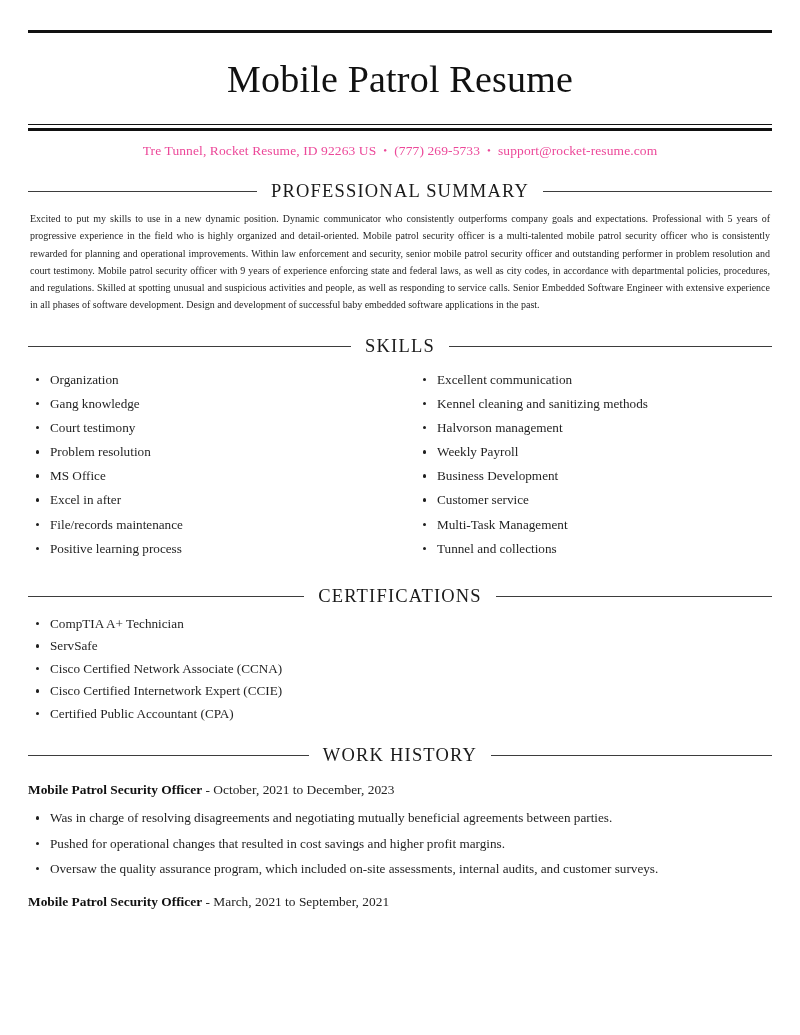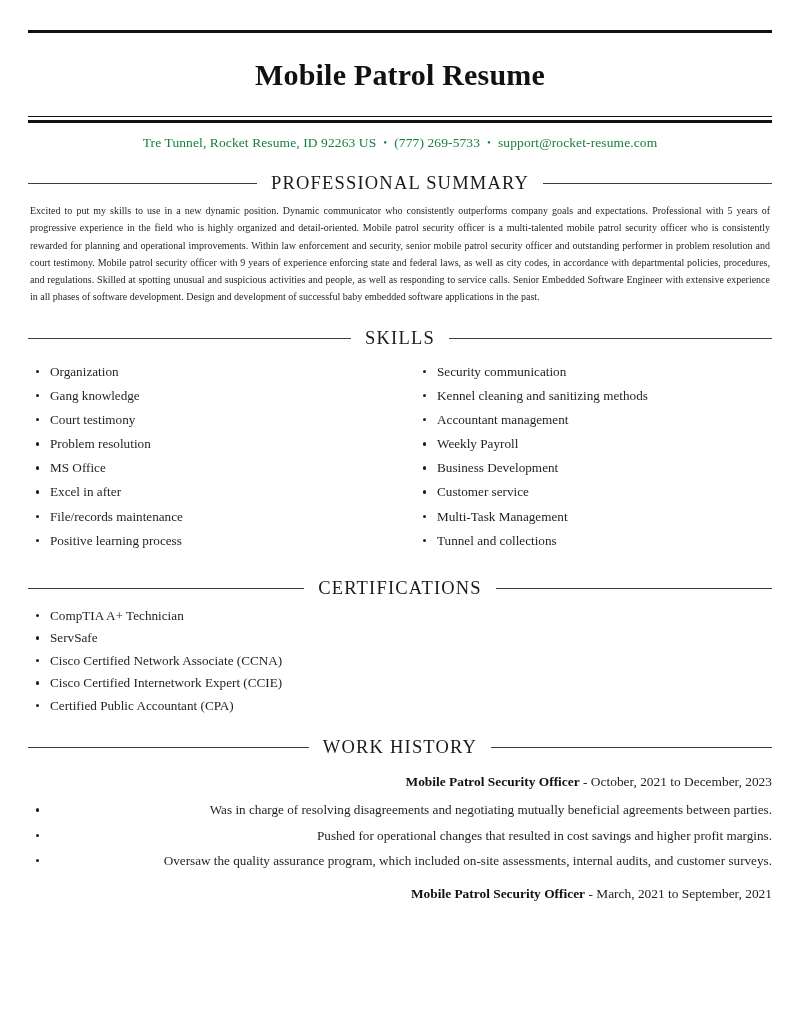--- a/index.html
+++ b/index.html
@@ -24,22 +24,22 @@
   }
 
   
   .rule-top {
     margin-top: 30px;
     height: 0;
     border-top: 3px solid #111111;
   }
   .doc-title {
     text-align: center;
-    font-size: 30px;
-    font-weight: 700;
+    font-size: 38px;
+    font-weight: 400;
     letter-spacing: 0.2px;
     line-height: 1;
     margin: 27px 0 0 0;
     color: #111111;
     font-family: "Liberation Serif", "DejaVu Serif", serif;
   }
   .rule-double {
     margin-top: 26px;
     height: 0;
     border-top: 1px solid #111111;
@@ -49,21 +49,21 @@
     content: "";
     position: absolute;
     left: 0;
     right: 0;
     top: 3px;
     border-top: 3px solid #111111;
   }
   .contact-line {
     text-align: center;
     font-size: 13.5px;
-    color: #15803d;
+    color: #ec4899;
     margin-top: 18px;
     letter-spacing: 0.1px;
   }
   .contact-sep {
     display: inline-block;
     padding: 0 7px;
     font-size: 11px;
     vertical-align: 1px;
   }
 
@@ -137,21 +137,20 @@
     margin-bottom: 6.2px;
   }
 
   ul.certs > li {
     margin-bottom: 4.5px;
   }
 
   
   .job {
     margin-top: 14px;
-    text-align: right;
   }
   .job:first-of-type {
     margin-top: 10px;
   }
   .job-line {
     font-size: 13.4px;
     line-height: 1.55;
     color: #1f1f1f;
   }
   .job-line .strong {
@@ -207,23 +206,23 @@
         <li>Court testimony</li>
         <li>Problem resolution</li>
         <li>MS Office</li>
         <li>Excel in after</li>
         <li>File/records maintenance</li>
         <li>Positive learning process</li>
       </ul>
     </div>
     <div class="col right">
       <ul class="bullets">
-        <li>Security communication</li>
+        <li>Excellent communication</li>
         <li>Kennel cleaning and sanitizing methods</li>
-        <li>Accountant management</li>
+        <li>Halvorson management</li>
         <li>Weekly Payroll</li>
         <li>Business Development</li>
         <li>Customer service</li>
         <li>Multi-Task Management</li>
         <li>Tunnel and collections</li>
       </ul>
     </div>
   </div>
 
   <div class="section-head">

